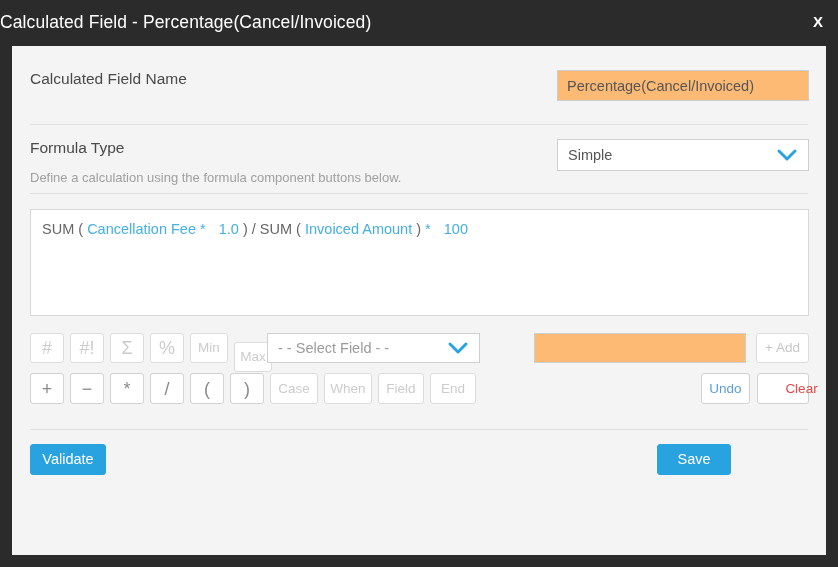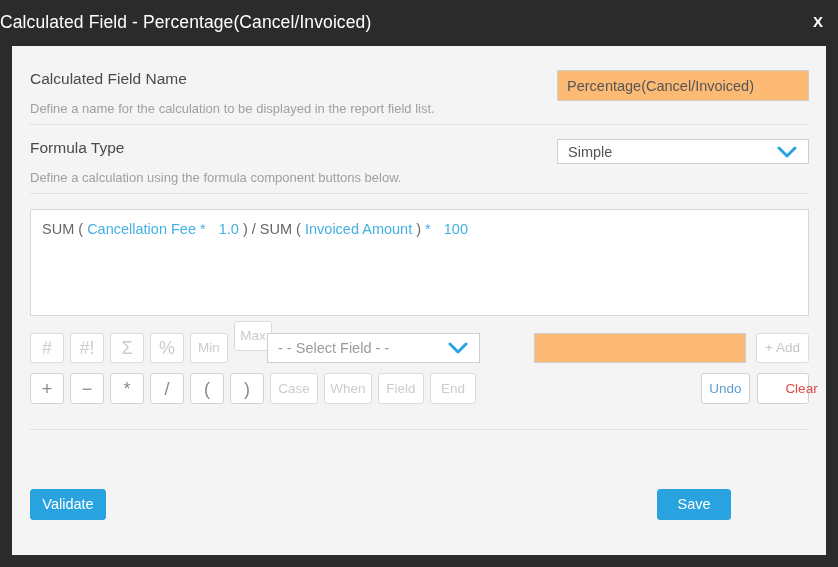--- a/index.html
+++ b/index.html
@@ -195,21 +195,20 @@
     box-sizing: border-box;
     border-radius: 3px;
     font-family: "Liberation Sans", sans-serif;
     font-size: 14.5px;
     display: flex;
     align-items: center;
     justify-content: center;
     cursor: pointer;
     border: 1px solid transparent;
     line-height: 1;
-    margin-top: 45px;
   }
   .action-btn.primary {
     background: #29a3e0;
     color: #ffffff;
     border-color: #29a3e0;
   }
   .action-btn.secondary {
     background: #ffffff;
     color: #9a9a9a;
     border-color: #dcdcdc;
@@ -223,55 +222,52 @@
   <div class="titlebar">
     <div class="title-text">Calculated Field - Percentage(Cancel/Invoiced)</div>
     <div class="close-x">X</div>
   </div>
 
   <div class="body-panel">
 
     <div class="section" style="left:18px; top:24px;">
       <div class="field-label">Calculated Field Name</div>
     </div>
-    <div class="section" style="left:18px; top:55px;">
-      <div class="field-help">Define a name for the calculation to be displayed in the report field list.</div>
-    </div>
     <input class="text-input" style="left: 545px; top: 24px; width: 252px; height: 31px;" value="Percentage(Cancel/Invoiced)">
 
     <div class="hr" style="top:78px;"></div>
 
     <div class="section" style="left:18px; top:93px;">
       <div class="field-label">Formula Type</div>
     </div>
     <div class="section" style="left:18px; top:124px;">
       <div class="field-help">Define a calculation using the formula component buttons below.</div>
     </div>
-    <div class="select-box" style="left:545px; top:93px; width:252px; height:25px;">
+    <div class="select-box" style="left:545px; top:93px; width:252px; height:32px;">
       <span class="select-value">Simple</span>
       <span class="chev">
         <svg width="24" height="18" viewBox="0 0 24 18">
             <polyline points="4,5 12,13 20,5" fill="none" stroke="#29a3e0" stroke-width="3" stroke-linecap="round" stroke-linejoin="round"></polyline>
           </svg>
       </span>
     </div>
 
     <div class="hr" style="top:147px;"></div>
 
     <div class="formula-box" style="left:18px; top:163px; width:779px; height:107px;">
       <div class="formula-text"><span class="tok-plain">SUM</span> <span class="tok-plain">(</span> <span class="tok-field">Cancellation Fee</span> <span class="tok-op">*</span> <span class="tok-num">1.0</span> <span class="tok-plain">)</span> <span class="tok-plain">/</span> <span class="tok-plain">SUM</span> <span class="tok-plain">(</span> <span class="tok-field">Invoiced Amount</span> <span class="tok-plain">)</span> <span class="tok-op">*</span> <span class="tok-num">100</span></div>
     </div>
 
     <div id="toolbar-row1">
         <div class="btn sym" style="left: 18px; top: 287px; width: 34px; height: 30px;">#</div>
         <div class="btn sym" style="left: 58px; top: 287px; width: 34px; height: 30px;">#!</div>
         <div class="btn sym" style="left: 98px; top: 287px; width: 34px; height: 30px;">Σ</div>
         <div class="btn sym" style="left: 138px; top: 287px; width: 34px; height: 30px;">%</div>
         <div class="btn word" style="left: 178px; top: 287px; width: 38px; height: 30px;">Min</div>
-        <div class="btn word" style="left: 222px; top: 275px; width: 38px; height: 30px;">Max</div>
+        <div class="btn word" style="left: 222px; top: 296px; width: 38px; height: 30px;">Max</div>
       </div>
 
     <div class="select-box" style="left:255px; top:287px; width:213px; height:30px;">
       <span class="select-value placeholder">- - Select Field - -</span>
       <span class="chev">
         <svg width="24" height="18" viewBox="0 0 24 18">
             <polyline points="4,5 12,13 20,5" fill="none" stroke="#29a3e0" stroke-width="3" stroke-linecap="round" stroke-linejoin="round"></polyline>
           </svg>
       </span>
     </div>

